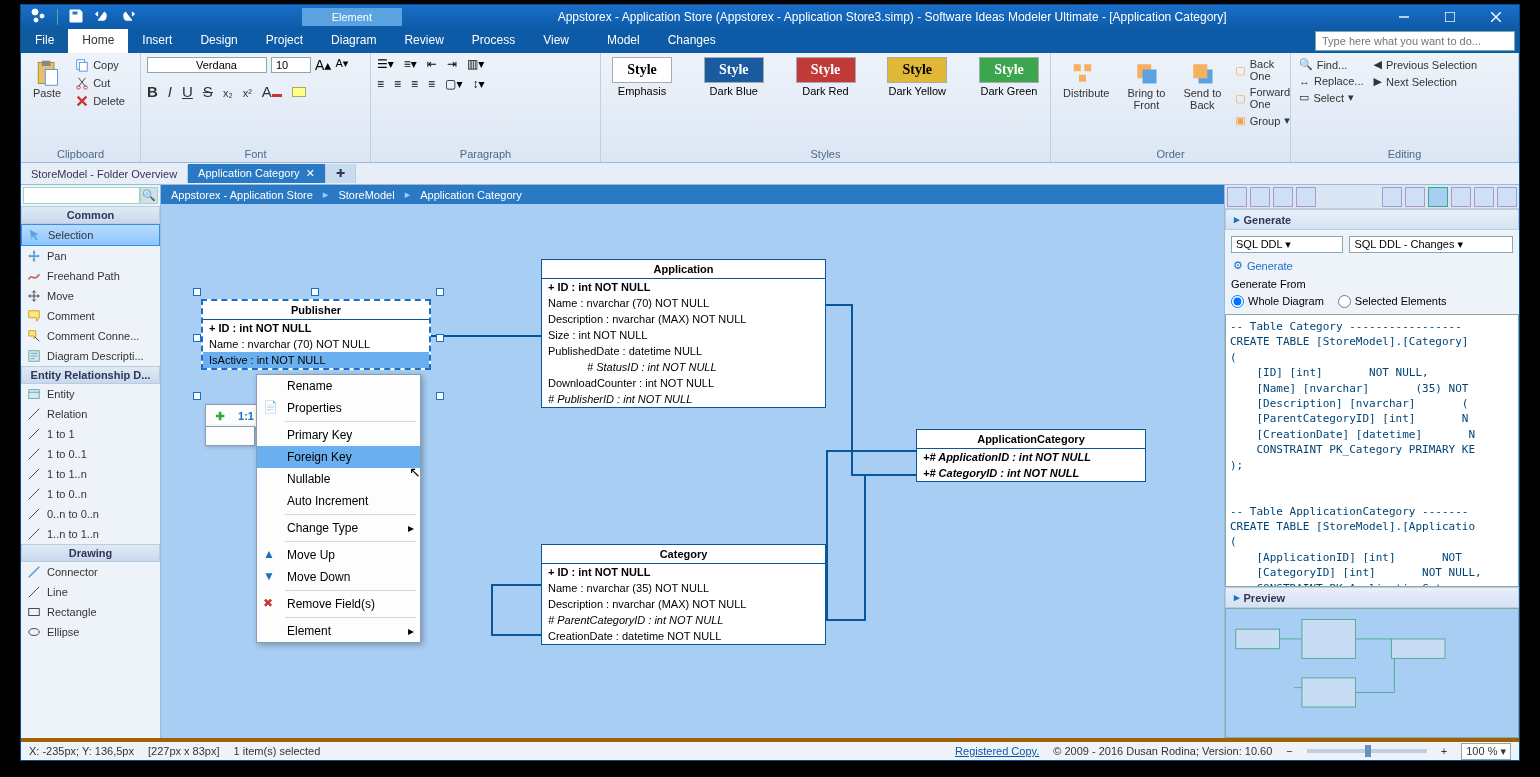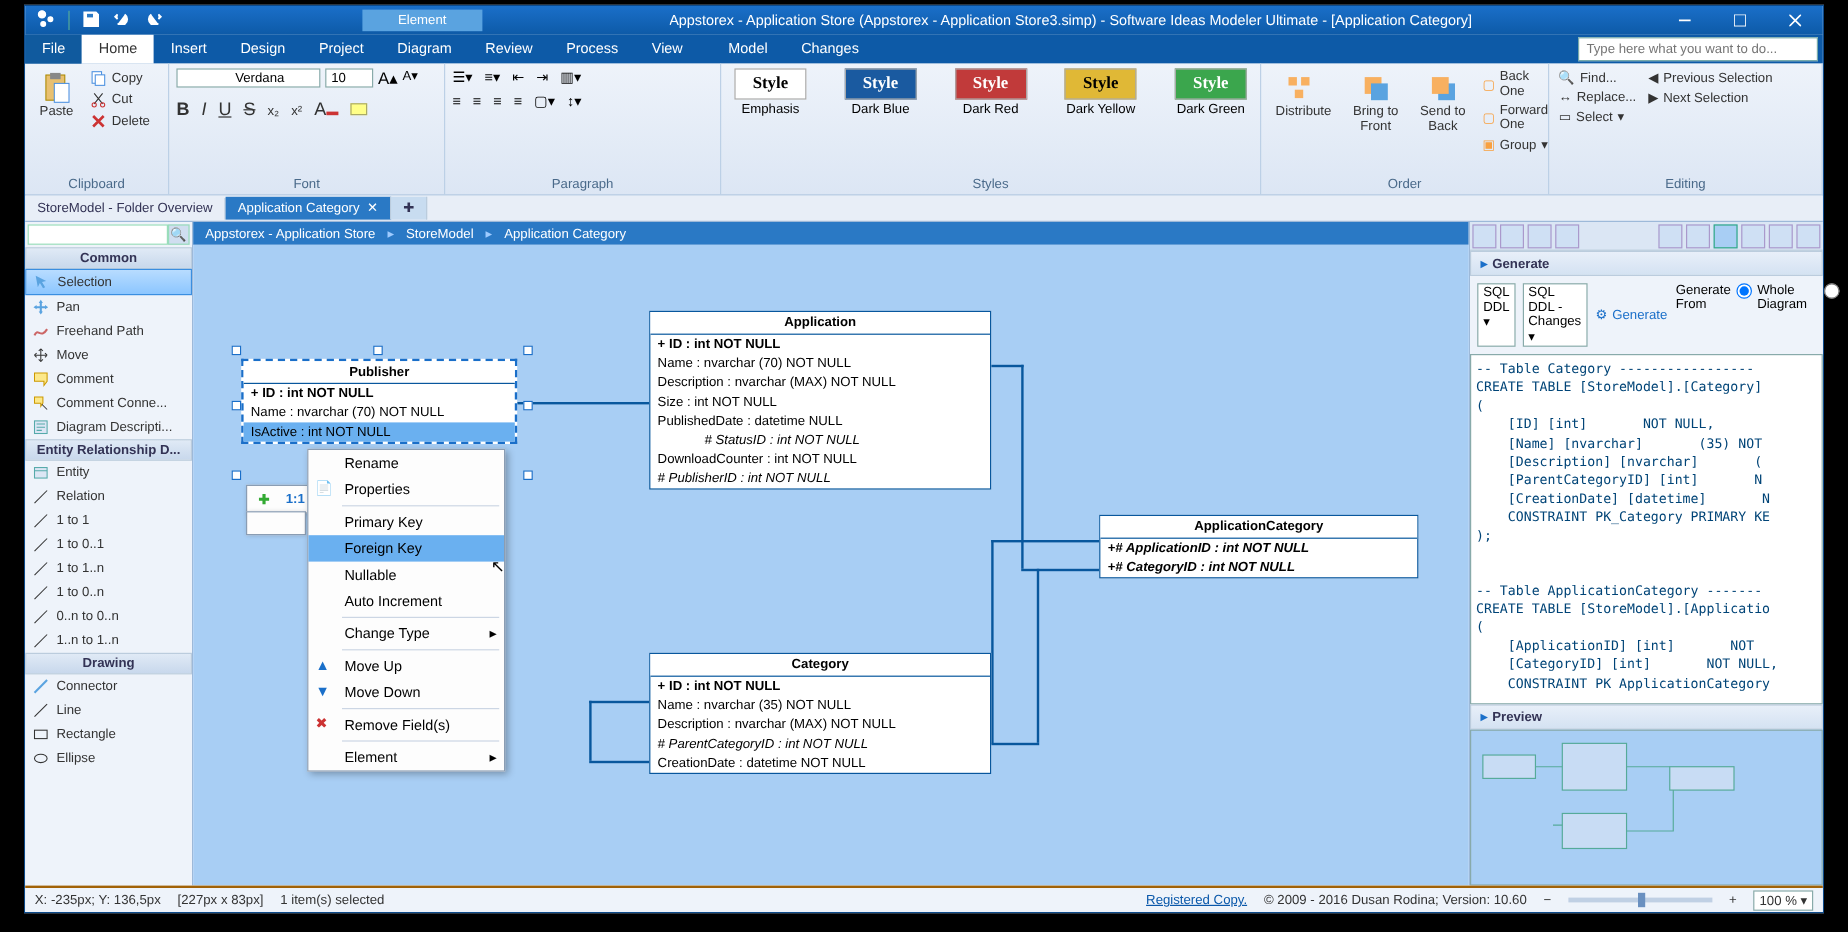--- a/index.html
+++ b/index.html
@@ -67,29 +67,29 @@
     .ctxmenu .row{display:flex;align-items:center;padding:4px 8px 4px 30px;position:relative;}
     .ctxmenu .row.hover{background:#6ab0f0;}
     .ctxmenu .row .ic{position:absolute;left:6px;width:16px;height:16px;}
     .ctxmenu .sep{height:1px;background:#ccd6e4;margin:2px 4px 2px 28px;}
     .ctxmenu .sub{position:absolute;right:6px;}
     
     .rpanel{width:295px;background:#eef3fa;border-left:1px solid #9db9d9;display:flex;flex-direction:column;font-size:11px;}
     .rtoolbar{height:24px;background:#dbe6f4;display:flex;gap:3px;padding:2px;border-bottom:1px solid #bcd;}
     .rtoolbar .tb{width:20px;height:20px;background:#cfe0f4;border:1px solid #a9c;}
     .panehdr{background:linear-gradient(#e8eff9,#d4e2f2);padding:3px 8px;font-weight:bold;color:#335;border:1px solid #bcd;display:flex;align-items:center;}
-    .genbody{padding:6px;display:flex;flex-direction:row;gap:5px;}
+    .genbody{padding:6px;display:flex;flex-direction:column;gap:5px;}
     .genbody select, .genbody .dd{border:1px solid #8aa;background:#fff;padding:1px 4px;font-size:11px;}
     .genbody .row2{display:flex;gap:6px;}
     .genbody .row2 .dd{flex:1;}
     .radio{display:flex;align-items:flex-start;gap:4px;}
     .sql{flex:1;background:#fff;border:1px solid #8aa;font-family:Consolas,monospace;font-size:11px;padding:4px;white-space:pre;overflow:hidden;color:#047;line-height:1.4;}
     .preview{height:130px;background:#a8cef4;border:1px solid #8aa;}
     
-    .status{position:absolute;bottom:0;left:0;right:0;height:22px;background:#eef3fa;border-top:2px solid #a16207;display:flex;align-items:center;padding:0 8px;font-size:11px;color:#333;gap:14px;}
+    .status{position:absolute;bottom:0;left:0;right:0;height:22px;background:#eef3fa;border-top:4px solid #a16207;display:flex;align-items:center;padding:0 8px;font-size:11px;color:#333;gap:14px;}
     .status .right{margin-left:auto;display:flex;gap:14px;align-items:center;}
     .status a{color:#0a58aa;text-decoration:underline;}
     
     .floattb{position:absolute;background:#fdfdfd;border:1px solid #8a9db3;box-shadow:1px 1px 4px rgba(0,0,0,.2);display:flex;padding:2px;gap:2px;}
     .floattb .fb{width:24px;height:18px;display:flex;align-items:center;justify-content:center;font-size:11px;}
   </style>
 </head>
 <body>
 
 <div class="shell">
@@ -503,21 +503,21 @@
           <div class="erow" style="font-weight:bold;">+ ID : int NOT NULL</div>
           <div class="erow">Name : nvarchar (70)  NOT NULL</div>
           <div class="erow">Description : nvarchar (MAX)  NOT NULL</div>
           <div class="erow">Size : int NOT NULL</div>
           <div class="erow">PublishedDate : datetime NULL</div>
           <div class="erow" style="font-style:italic;padding-left:45px;"># StatusID : int NOT NULL</div>
           <div class="erow">DownloadCounter : int NOT NULL</div>
           <div class="erow" style="font-style:italic;"># PublisherID : int NOT NULL</div>
         </div>
 
-        <div class="entity" style="top:225px;left:755px;width:266px;">
+        <div class="entity" style="top:225px;left:755px;width:230px;">
           <div class="ehdr">ApplicationCategory</div>
           <div class="erow" style="font-weight:bold;font-style:italic;">+# ApplicationID : int NOT NULL</div>
           <div class="erow" style="font-weight:bold;font-style:italic;">+# CategoryID : int NOT NULL</div>
         </div>
 
         <div class="entity" style="top:340px;left:380px;width:285px;">
           <div class="ehdr">Category</div>
           <div class="erow" style="font-weight:bold;">+ ID : int NOT NULL</div>
           <div class="erow">Name : nvarchar (35)  NOT NULL</div>
           <div class="erow">Description : nvarchar (MAX)  NOT NULL</div>

